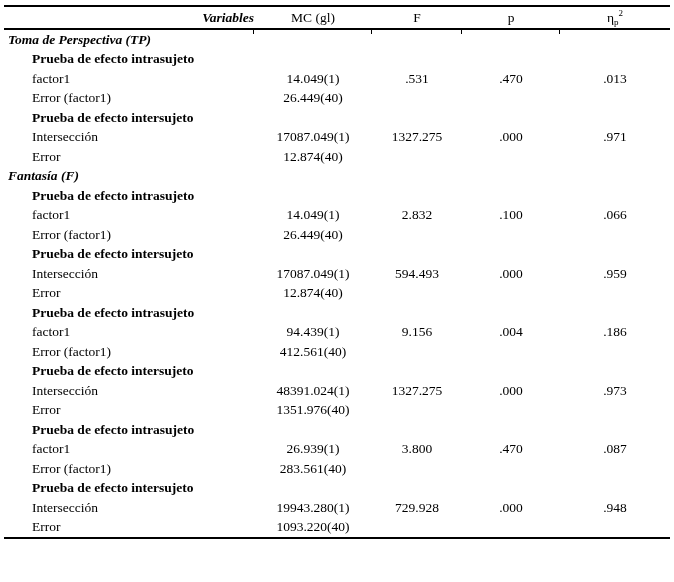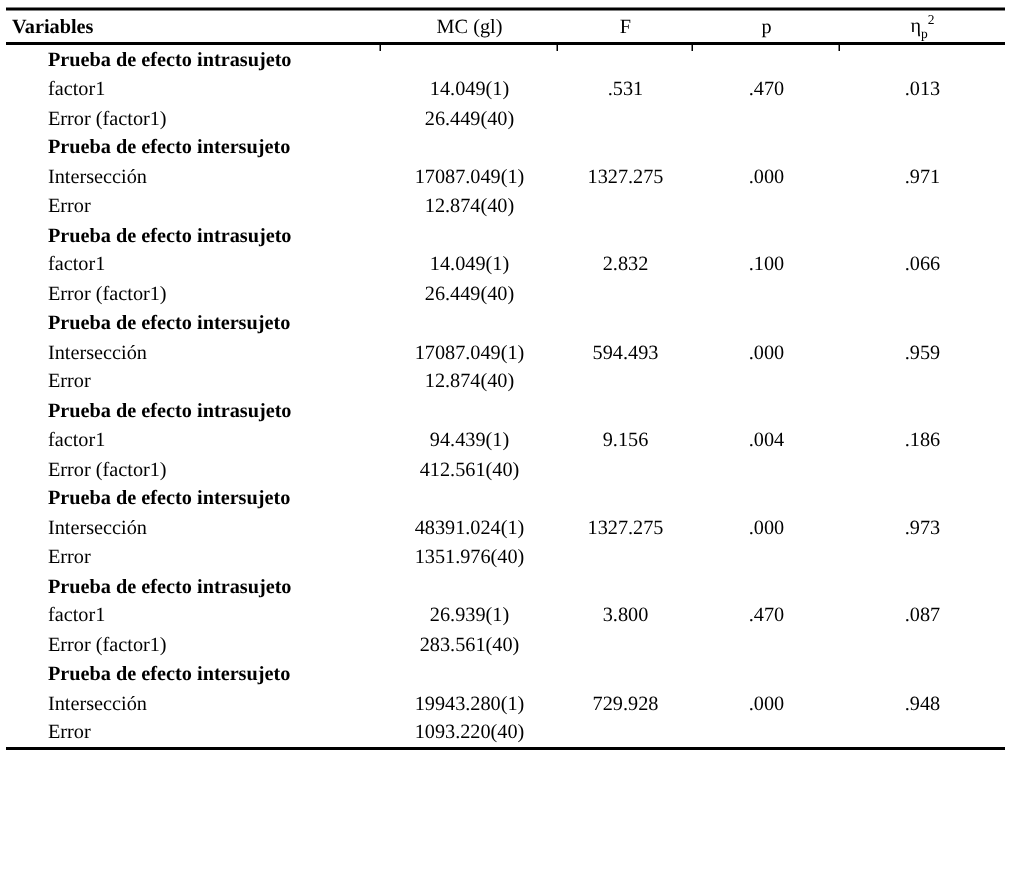--- a/index.html
+++ b/index.html
@@ -29,21 +29,21 @@
     border-bottom: 2px solid #000;
   }
   th {
     font-size: 13.5px;
     font-weight: bold;
     height: 21px;
     padding: 0;
     white-space: nowrap;
     position: relative;
   }
-  th.h-var { text-align: left; padding-left: 4px; }
+  th.h-var { text-align: right; padding-left: 4px; font-style: italic; }
   th.h-num { font-weight: normal; text-align: center; }
   
   th.tick::after {
     content: "";
     position: absolute;
     right: 0;
     bottom: -6px;
     width: 1px;
     height: 5px;
     background: #000;
@@ -90,20 +90,27 @@
     <thead>
       <tr>
         <th class="h-var tick">Variables</th>
         <th class="h-num tick">MC (gl)</th>
         <th class="h-num tick">F</th>
         <th class="h-num tick">p</th>
         <th class="h-num"><span>η</span><sub>p</sub><sup>2</sup></th>
       </tr>
     </thead>
     <tbody id="table-body">
+        <tr class="row-section">
+          <td>Toma de Perspectiva (TP)</td>
+          <td></td>
+          <td></td>
+          <td></td>
+          <td></td>
+        </tr>
         <tr class="row-subheader">
           <td>Prueba de efecto intrasujeto</td>
           <td></td>
           <td></td>
           <td></td>
           <td></td>
         </tr>
         <tr class="row-data">
           <td>factor1</td>
           <td>14.049(1)</td>
@@ -132,20 +139,27 @@
           <td>.000</td>
           <td>.971</td>
         </tr>
         <tr class="row-data">
           <td>Error</td>
           <td>12.874(40)</td>
           <td></td>
           <td></td>
           <td></td>
         </tr>
+        <tr class="row-section">
+          <td>Fantasía (F)</td>
+          <td></td>
+          <td></td>
+          <td></td>
+          <td></td>
+        </tr>
         <tr class="row-subheader">
           <td>Prueba de efecto intrasujeto</td>
           <td></td>
           <td></td>
           <td></td>
           <td></td>
         </tr>
         <tr class="row-data">
           <td>factor1</td>
           <td>14.049(1)</td>

